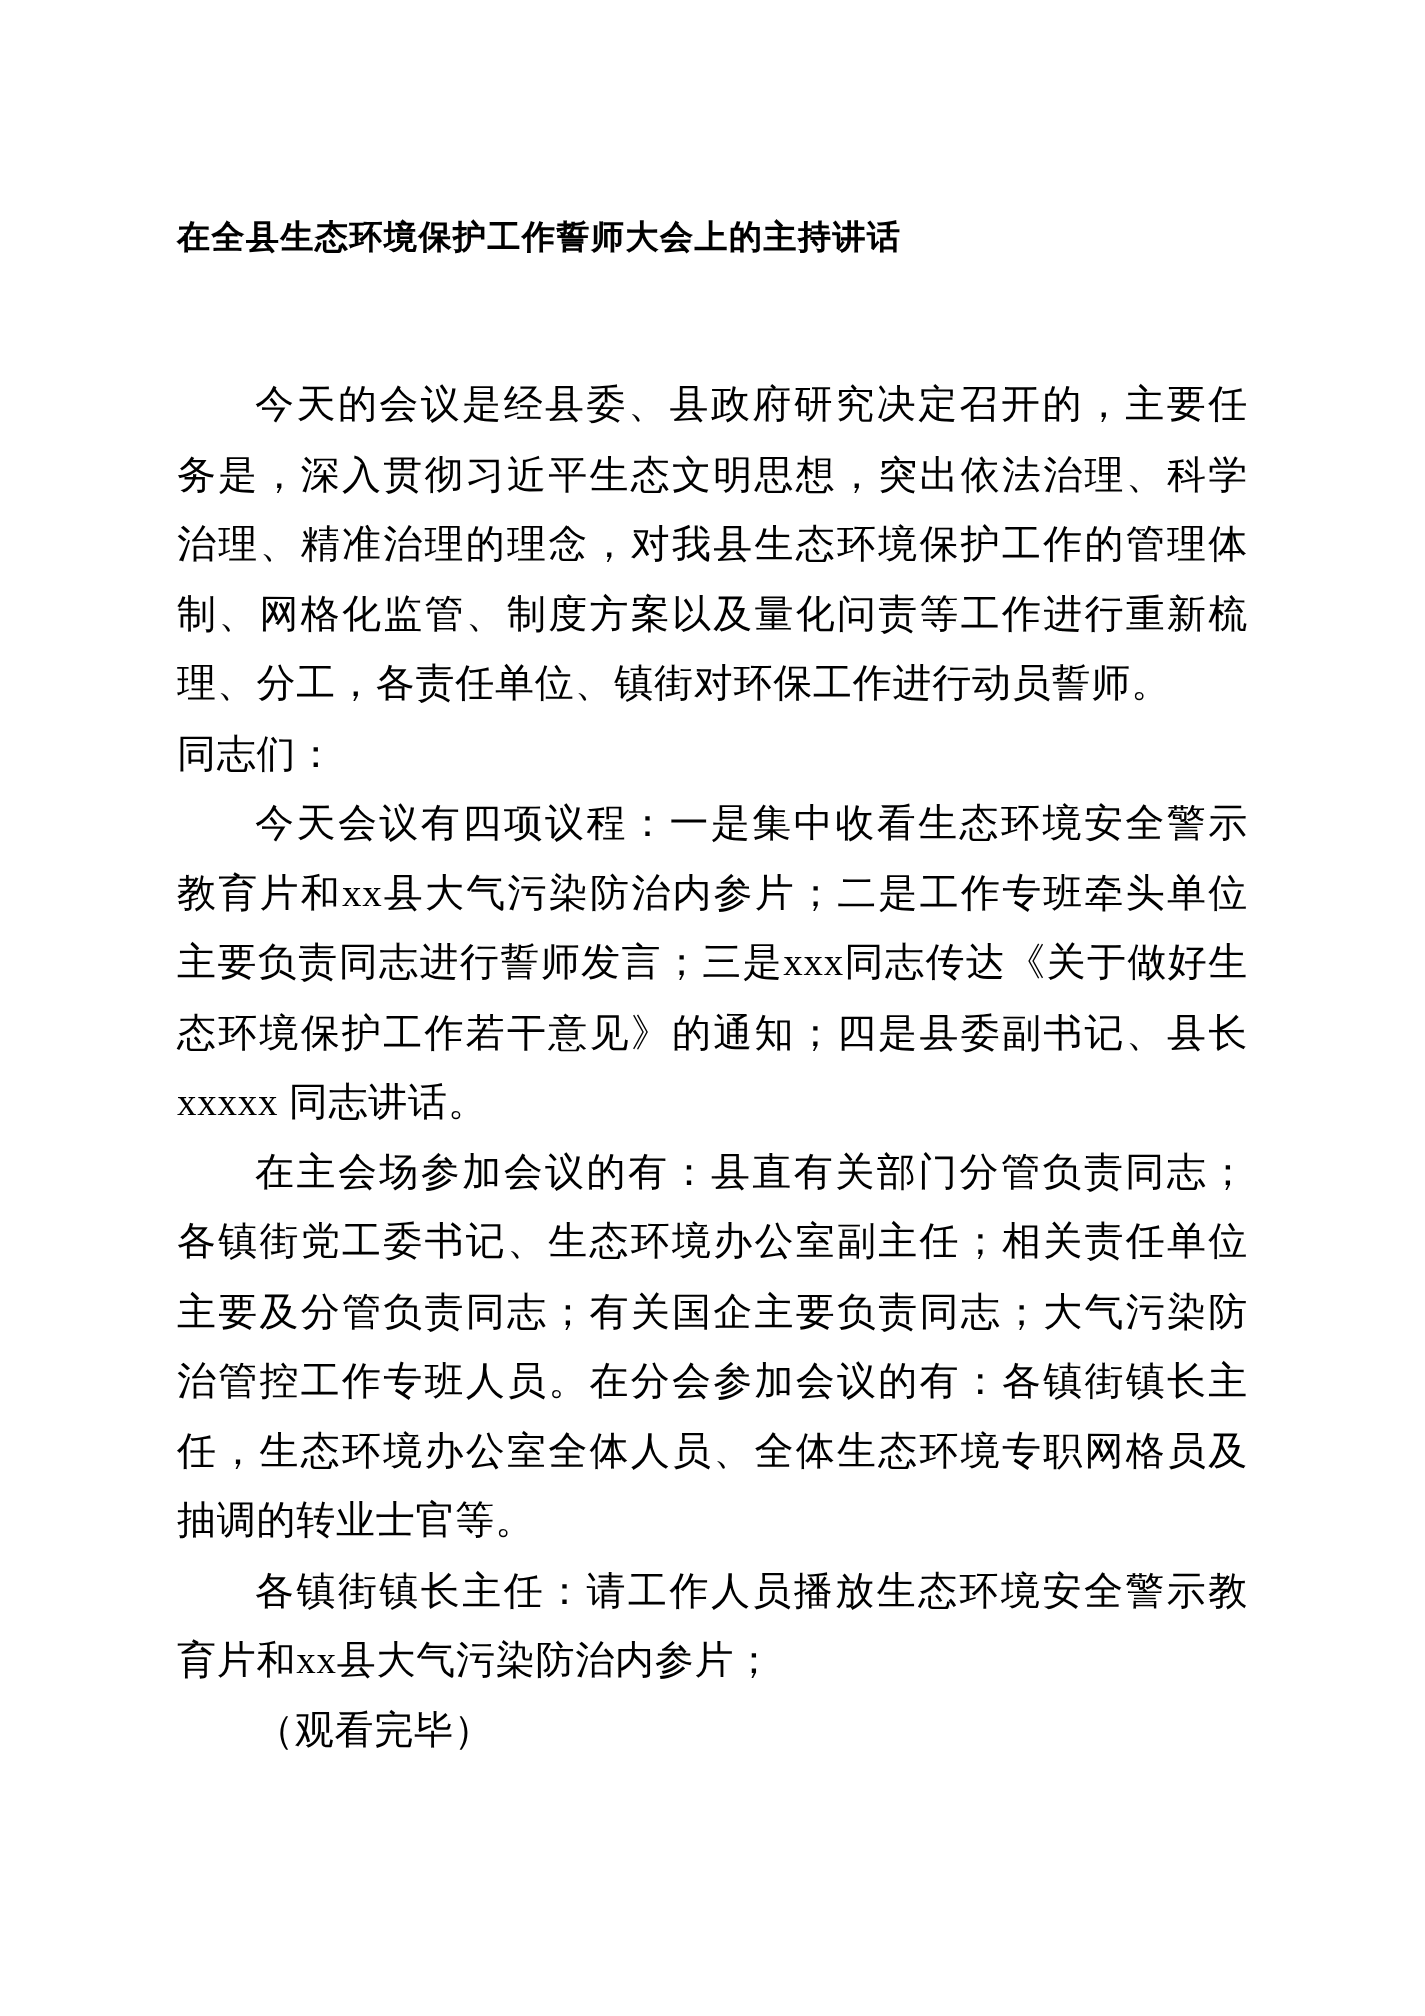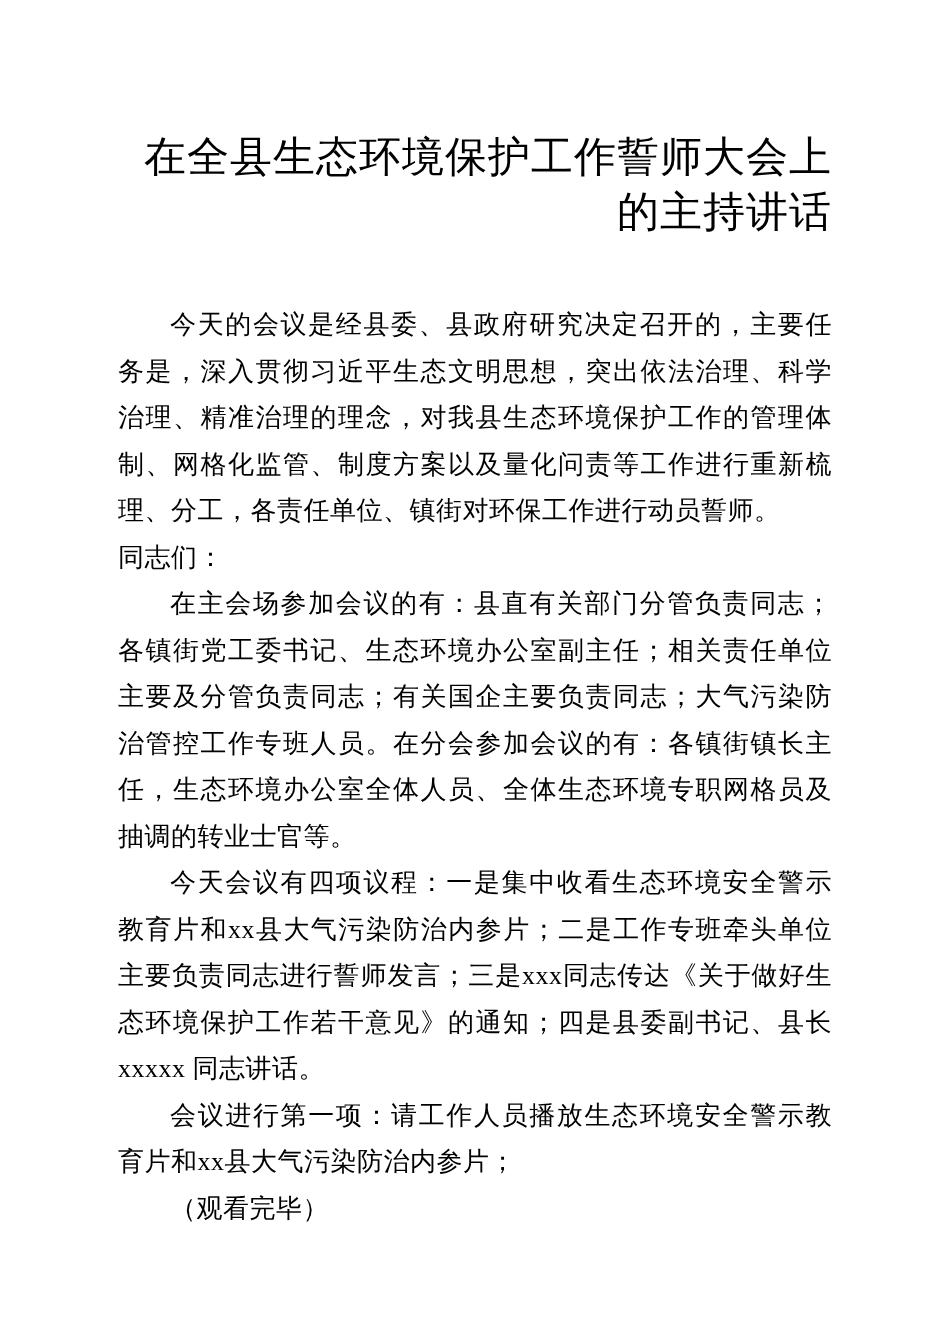--- a/index.html
+++ b/index.html
@@ -10,23 +10,23 @@
     color: #000000;
   }
   .page {
     width: 950px;
     height: 1344px;
     background: #ffffff;
     padding: 130px 118px 60px 118px;
     overflow: hidden;
   }
   .title {
-    font-size: 42px;
-    font-weight: normal;
-    text-align: right;
+    font-size: 22px;
+    font-weight: bold;
+    text-align: left;
     line-height: 55px;
     letter-spacing: 1px;
     margin-bottom: 62px;
   }
   .para {
     font-size: 26px;
     line-height: 46.5px;
     text-align: justify;
     text-justify: inter-ideograph;
     letter-spacing: 0.5px;
@@ -36,18 +36,18 @@
   }
 </style>
 </head>
 <body>
 
 <div class="page">
   <h1 class="title">在全县生态环境保护工作誓师大会上的主持讲话</h1>
   <div id="paragraphs">
       <p class="para indent">今天的会议是经县委、县政府研究决定召开的，主要任务是，深入贯彻习近平生态文明思想，突出依法治理、科学治理、精准治理的理念，对我县生态环境保护工作的管理体制、网格化监管、制度方案以及量化问责等工作进行重新梳理、分工，各责任单位、镇街对环保工作进行动员誓师。</p>
       <p class="para">同志们：</p>
+      <p class="para indent">今天会议有四项议程：一是集中收看生态环境安全警示教育片和xx县大气污染防治内参片；二是工作专班牵头单位主要负责同志进行誓师发言；三是xxx同志传达《关于做好生态环境保护工作若干意见》的通知；四是县委副书记、县长 xxxxx 同志讲话。</p>
       <p class="para indent">在主会场参加会议的有：县直有关部门分管负责同志；各镇街党工委书记、生态环境办公室副主任；相关责任单位主要及分管负责同志；有关国企主要负责同志；大气污染防治管控工作专班人员。在分会参加会议的有：各镇街镇长主任，生态环境办公室全体人员、全体生态环境专职网格员及抽调的转业士官等。</p>
-      <p class="para indent">今天会议有四项议程：一是集中收看生态环境安全警示教育片和xx县大气污染防治内参片；二是工作专班牵头单位主要负责同志进行誓师发言；三是xxx同志传达《关于做好生态环境保护工作若干意见》的通知；四是县委副书记、县长 xxxxx 同志讲话。</p>
-      <p class="para indent">会议进行第一项：请工作人员播放生态环境安全警示教育片和xx县大气污染防治内参片；</p>
+      <p class="para indent">各镇街镇长主任：请工作人员播放生态环境安全警示教育片和xx县大气污染防治内参片；</p>
       <p class="para indent">（观看完毕）</p>
     </div>
 </div>
 
 </body></html>

